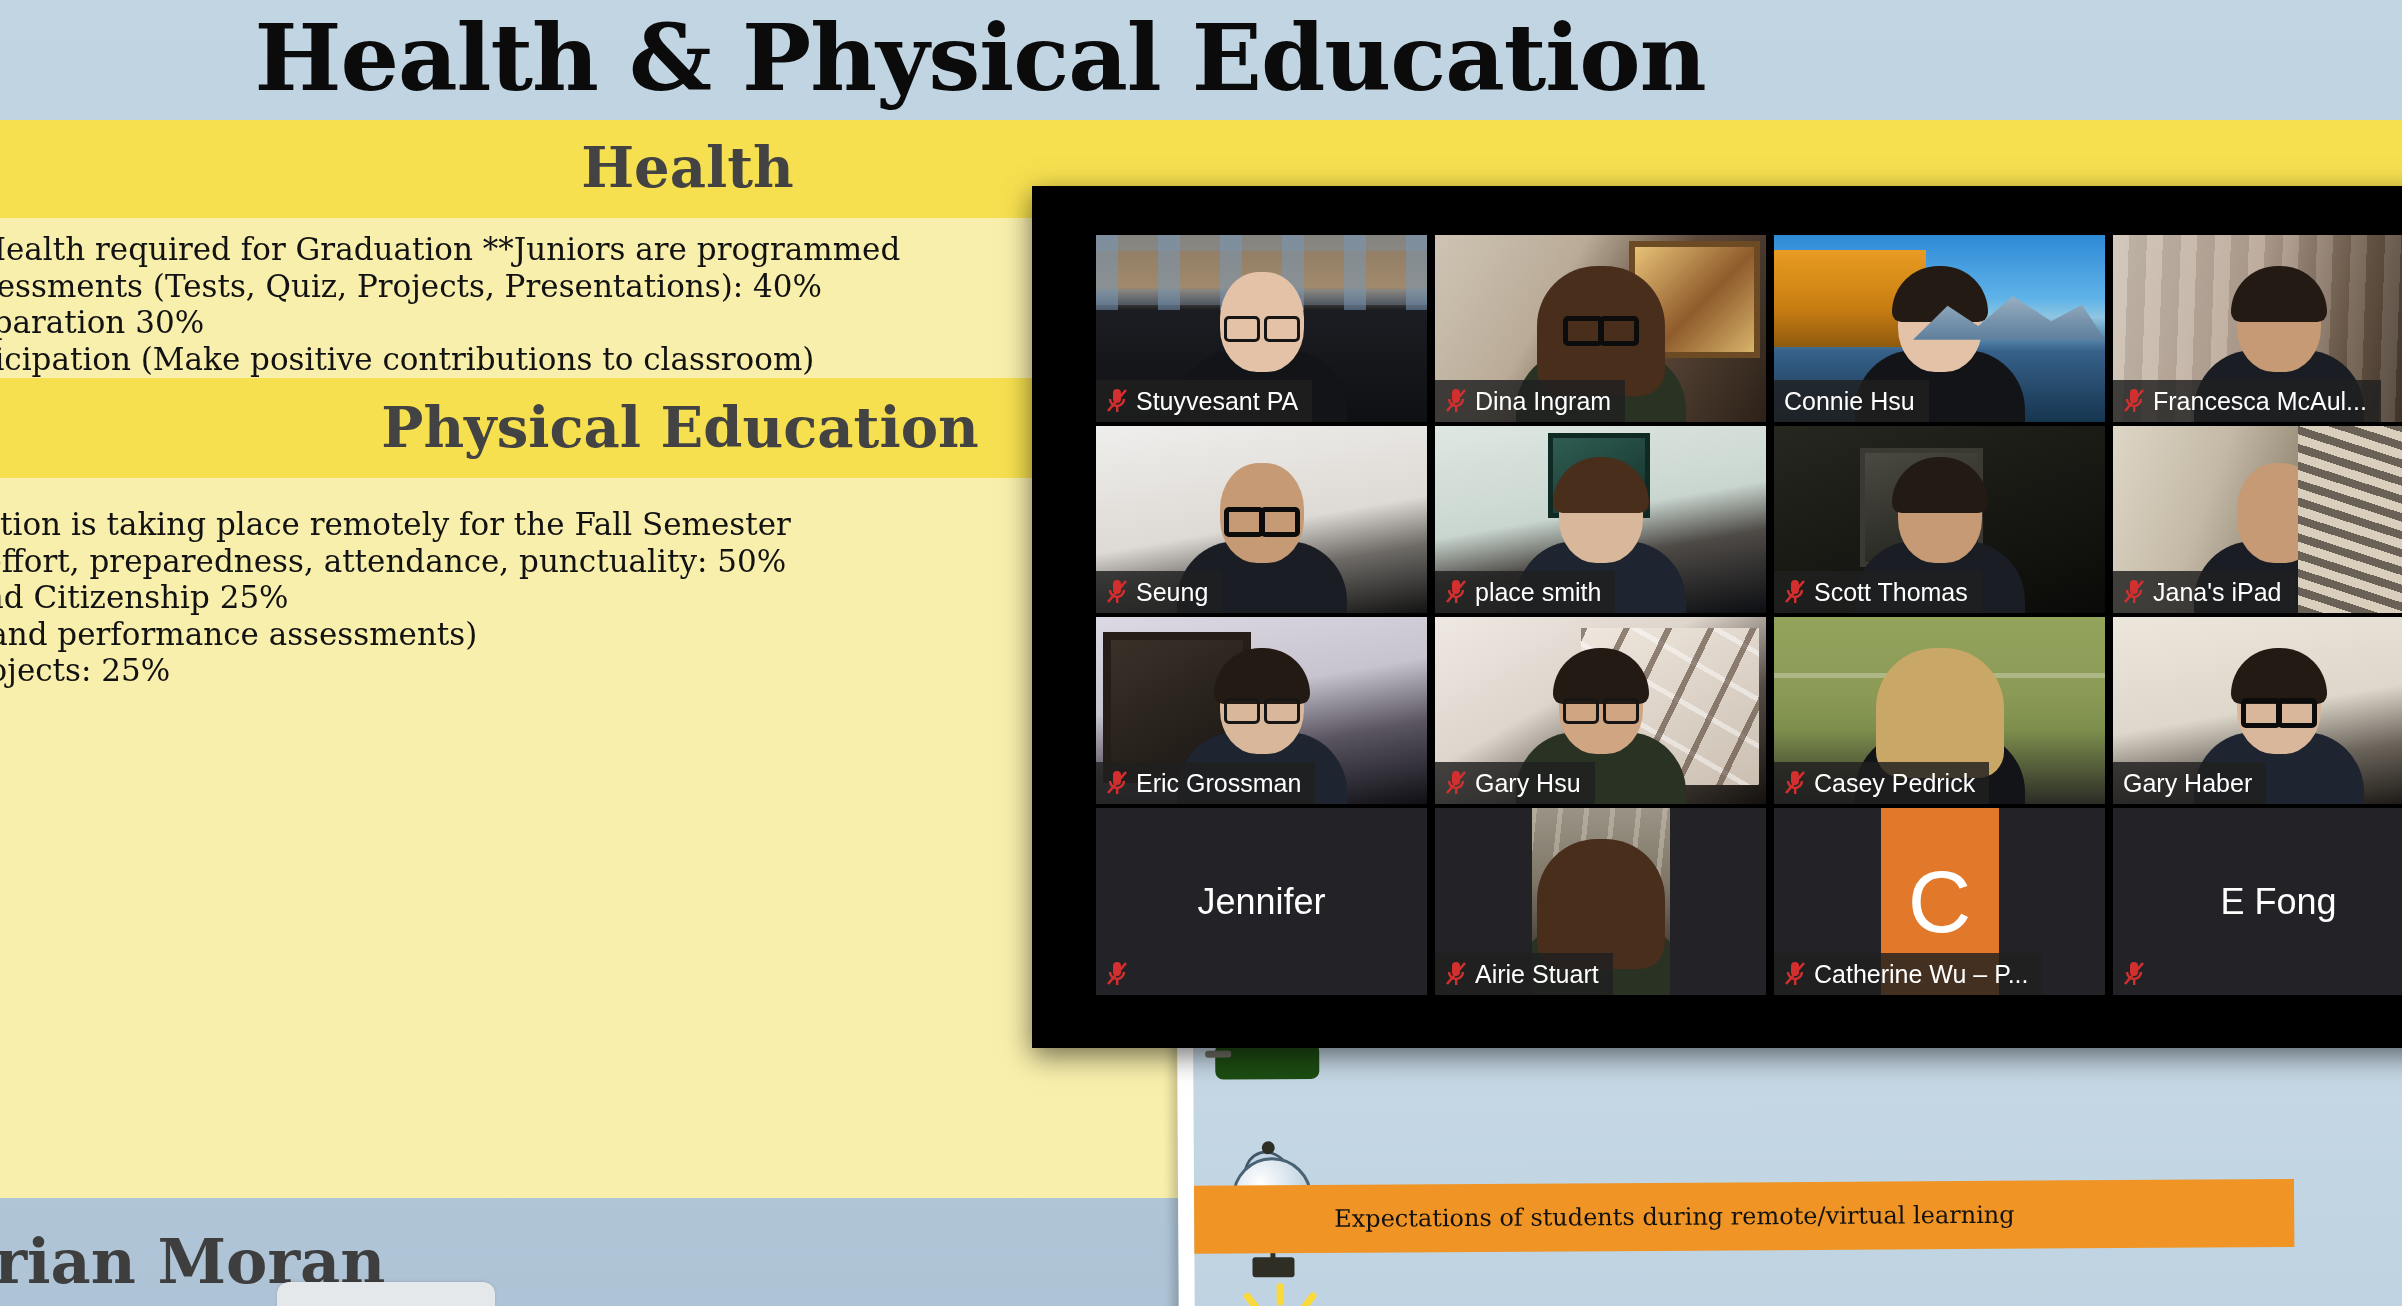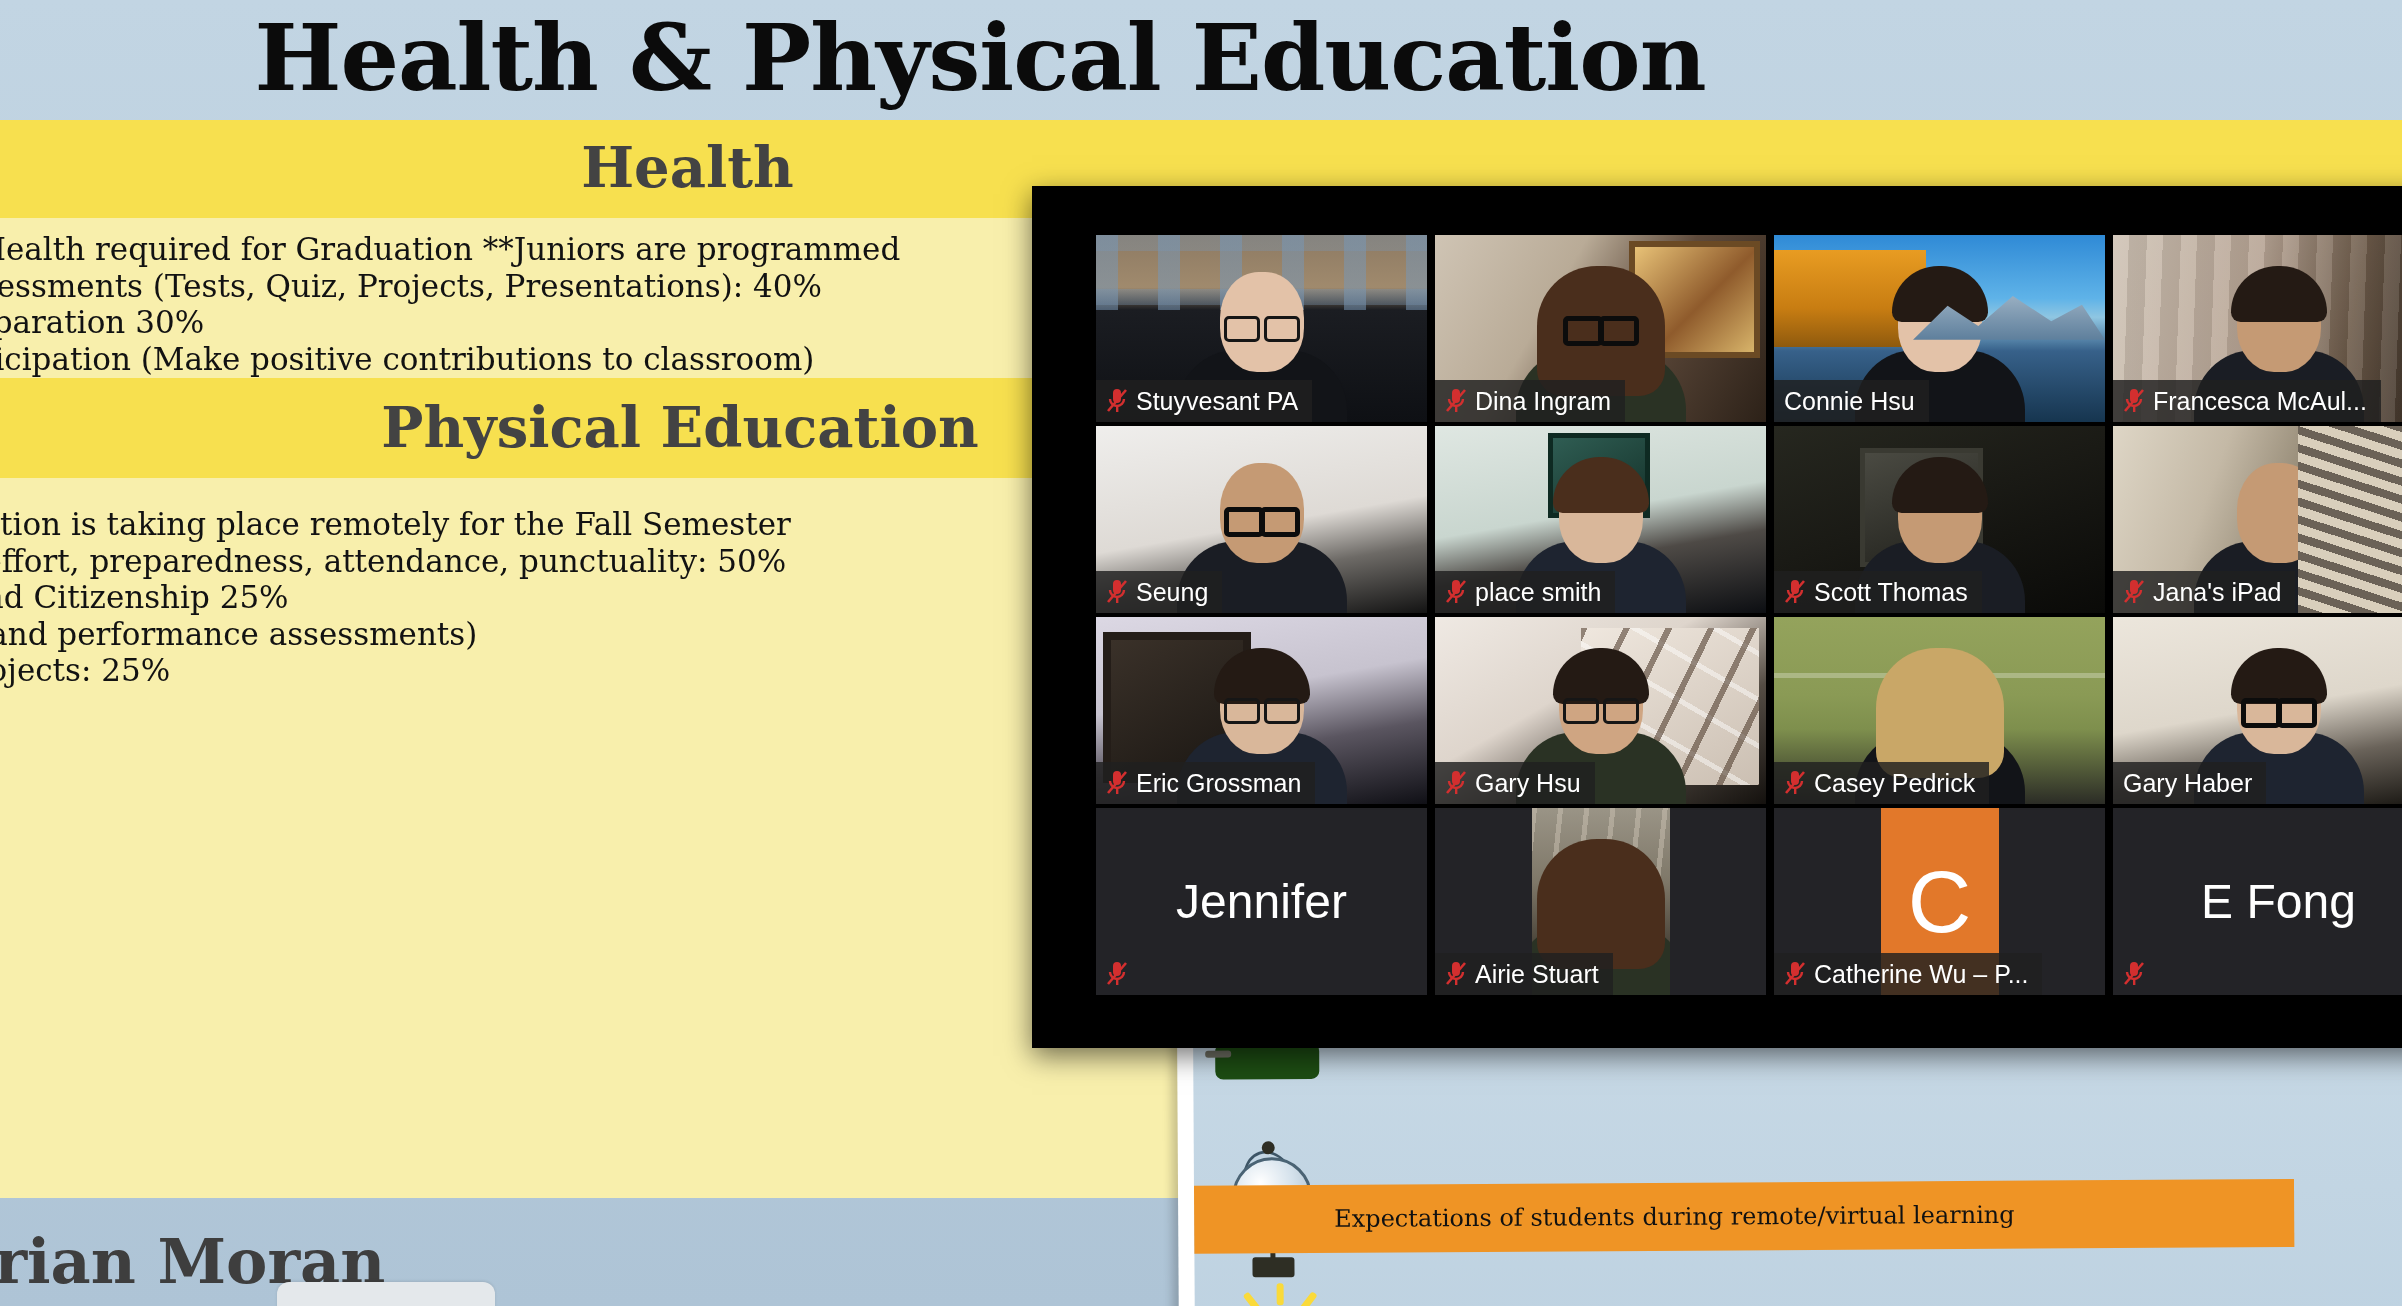--- a/index.html
+++ b/index.html
@@ -188,21 +188,21 @@
     white-space: nowrap; max-width: 100%;
   }
   .namebar.nolabel { background: transparent; padding-left: 10px; }
   .mute {
     width: 22px; height: 28px; position: relative; flex: 0 0 auto;
   }
   .mute svg { display:block; }
 
   .noname {
     position:absolute; inset:0; display:flex; align-items:center; justify-content:center;
-    color:#fff; font-size: 48px; font-family:"Liberation Sans",sans-serif;
+    color:#fff; font-size: 36px; font-family:"Liberation Sans",sans-serif;
   }
   .avatar-letter{
     position:absolute; left:50%; top:0; transform:translateX(-50%);
     width: 118px; height: 100%;
     background:#e2782a; color:#fff; font-size:88px;
     display:flex; align-items:center; justify-content:center;
   }
   .portrait{
     position:absolute; left:50%; top:0; transform:translateX(-50%);
     width:138px; height:100%; overflow:hidden;

